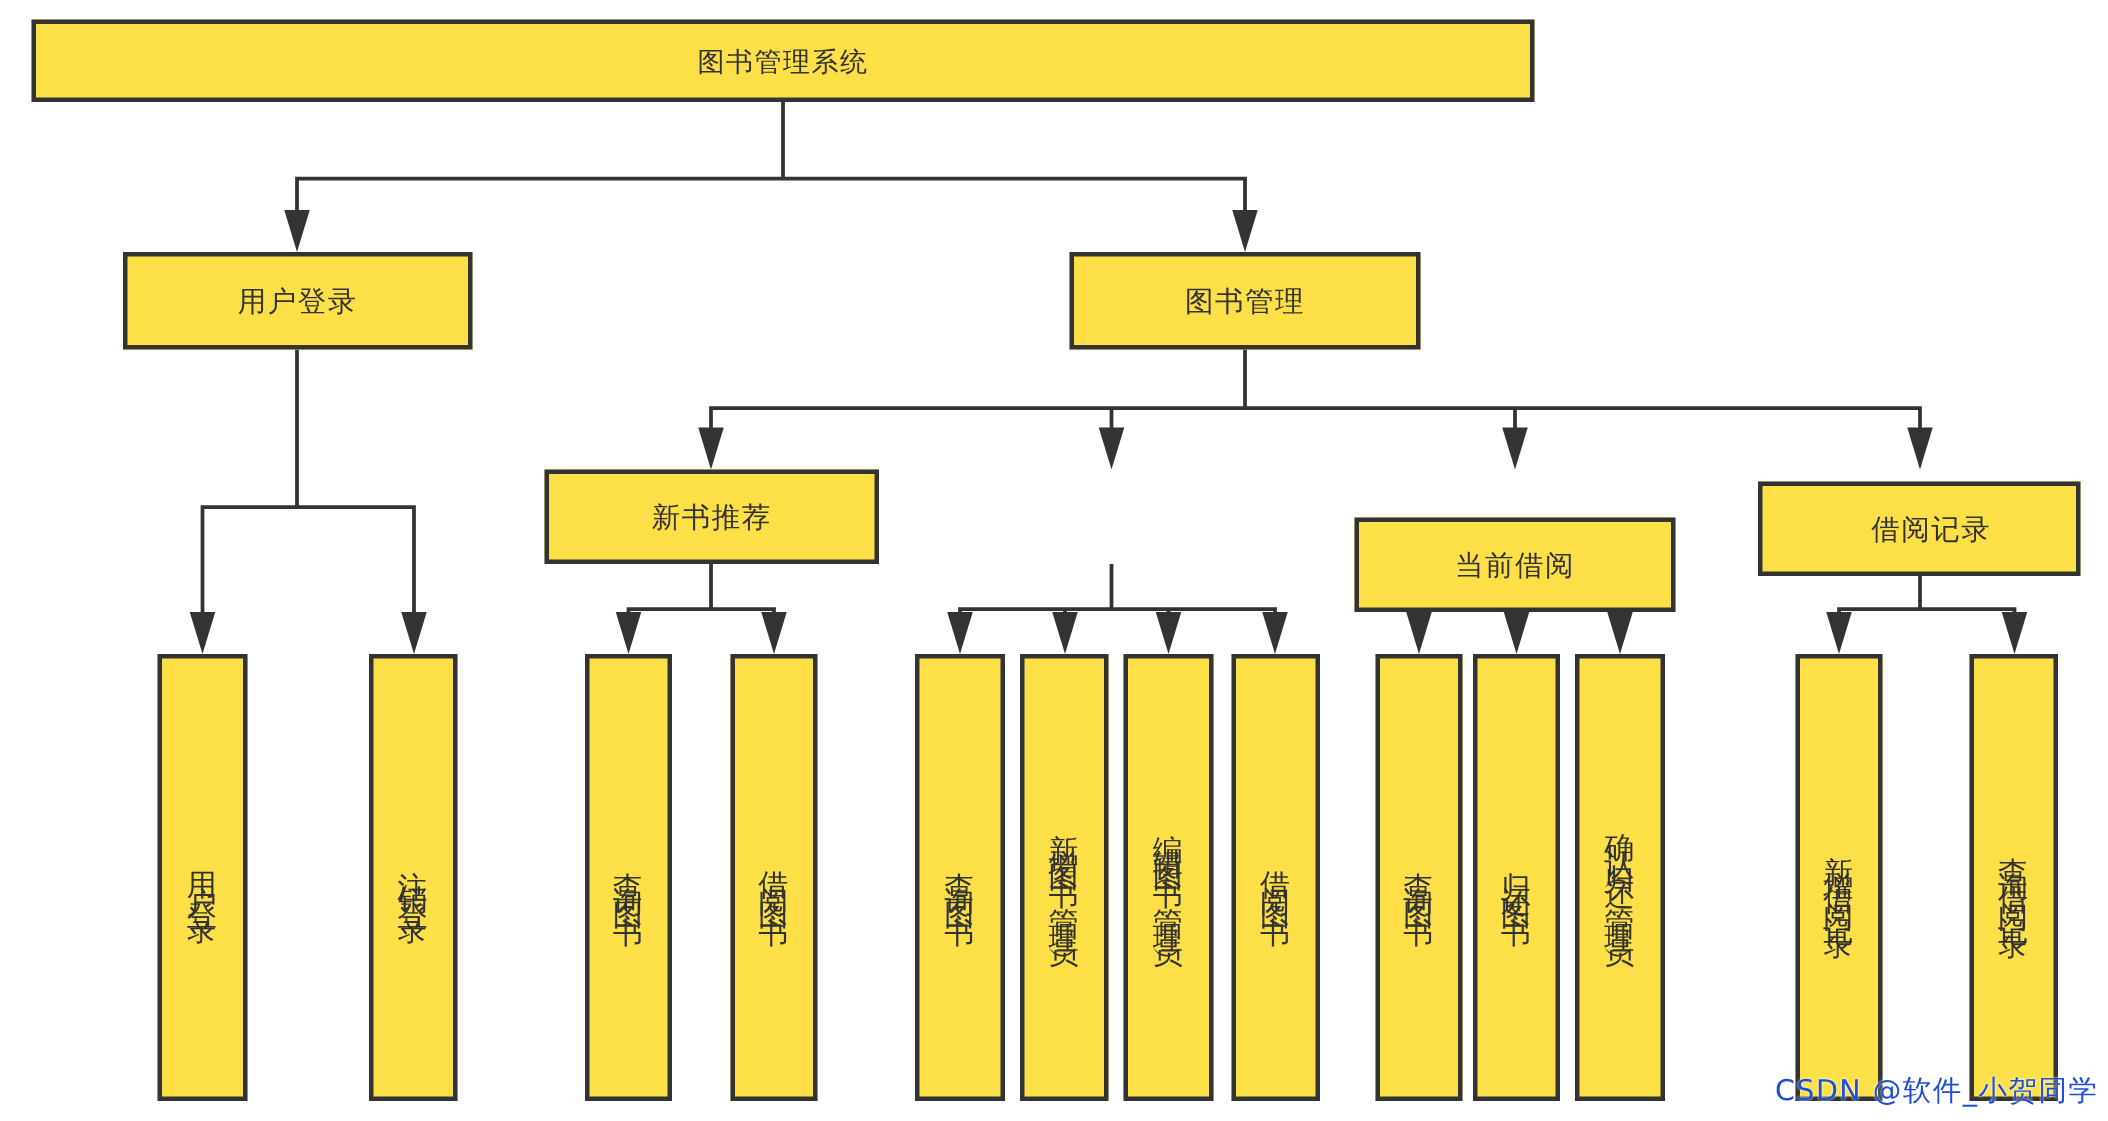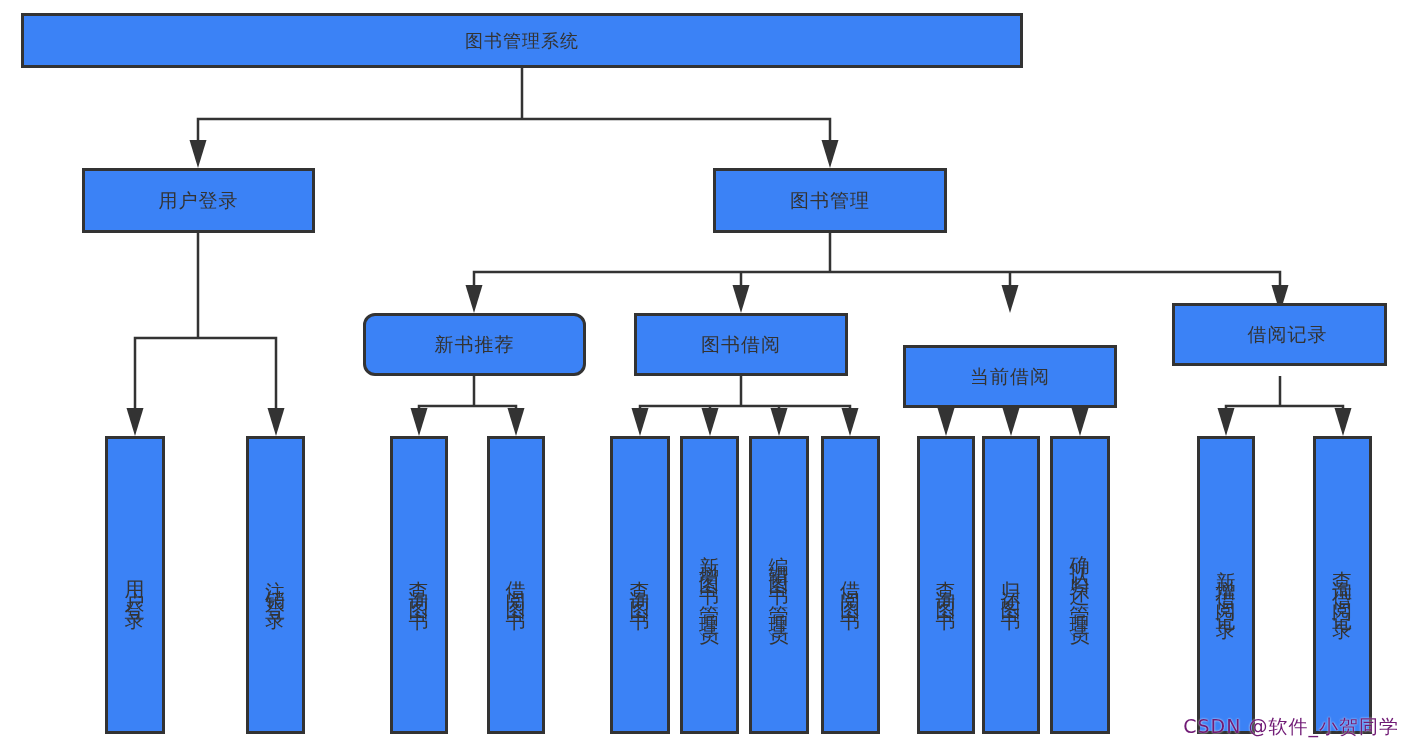--- a/index.html
+++ b/index.html
@@ -19,21 +19,21 @@
     position: absolute;
     left: 0; top: 0;
     width: 1405px; height: 747px;
   }
   .connector { stroke: #333333; stroke-width: 2.5; fill: none; }
   .arrow { fill: #333333; stroke: none; }
   .node {
     position: absolute;
     box-sizing: border-box;
     border: 3px solid #333333;
-    background: #3b82f6;
+    background: #fde047;
     display: flex;
     align-items: center;
     justify-content: center;
     color: #333333;
   }
   .hlabel {
     font-size: 19px;
     letter-spacing: 1px;
     white-space: nowrap;
     color: #333333;
@@ -46,21 +46,21 @@
     letter-spacing: 10px;
     line-height: 1;
     color: #333333;
     white-space: nowrap;
   }
   .watermark {
     position: absolute;
     right: 6px;
     top: 714px;
     font-size: 19px;
-    color: #701a75;
+    color: #1d4ed8;
     letter-spacing: 1px;
     white-space: nowrap;
     text-shadow: 0 0 2px #ffffff;
   }
 </style>
 </head>
 <body>
 
 <div id="canvas">
 
@@ -118,30 +118,27 @@
     <span class="hlabel">图书管理系统</span>
   </div>
 
   <div class="node" style="left:82px; top:168px; width:233px; height:65px;">
     <span class="hlabel">用户登录</span>
   </div>
   <div class="node" style="left:713px; top:168px; width:234px; height:65px;text-align:center;">
     <span class="hlabel">图书管理</span>
   </div>
 
-  <div class="node" style="left:363px; top:313px; width:223px; height:63px;border-radius:12px;">
+  <div class="node" style="left:363px; top:313px; width:223px; height:63px;">
     <span class="hlabel">新书推荐</span>
-  </div>
-  <div class="node" style="left:634px; top:313px; width:214px; height:63px;">
-    <span class="hlabel">图书借阅</span>
   </div>
   <div class="node" style="left:903px; top:313px; width:214px; height:63px;margin-top:32px;">
     <span class="hlabel">当前借阅</span>
   </div>
-  <div class="node" style="left:1172px; top:303px; width:215px; height:63px;padding-left:16px;">
+  <div class="node" style="left:1172px; top:321px; width:215px; height:63px;padding-left:16px;">
     <span class="hlabel">借阅记录</span>
   </div>
 
   <div class="node" style="left:105px; top:436px; width:60px; height:298px;">
     <span class="vlabel">用户登录</span>
   </div>
   <div class="node" style="left:246px; top:436px; width:59px; height:298px;">
     <span class="vlabel">注销登录</span>
   </div>
 

